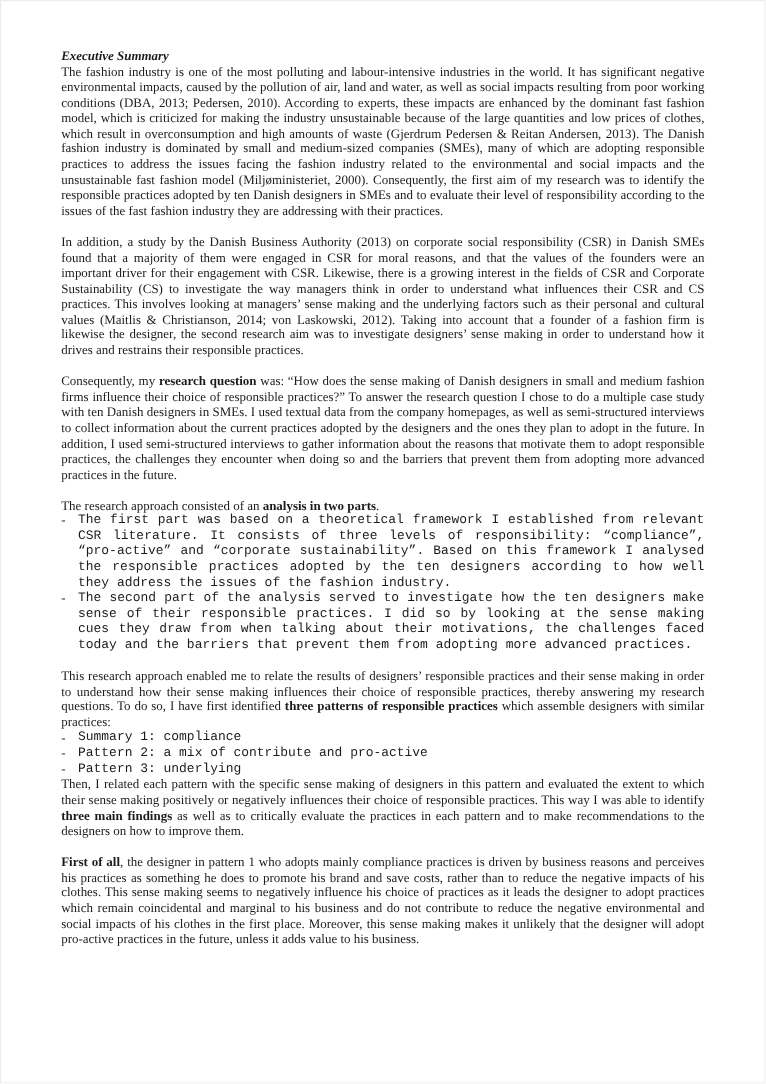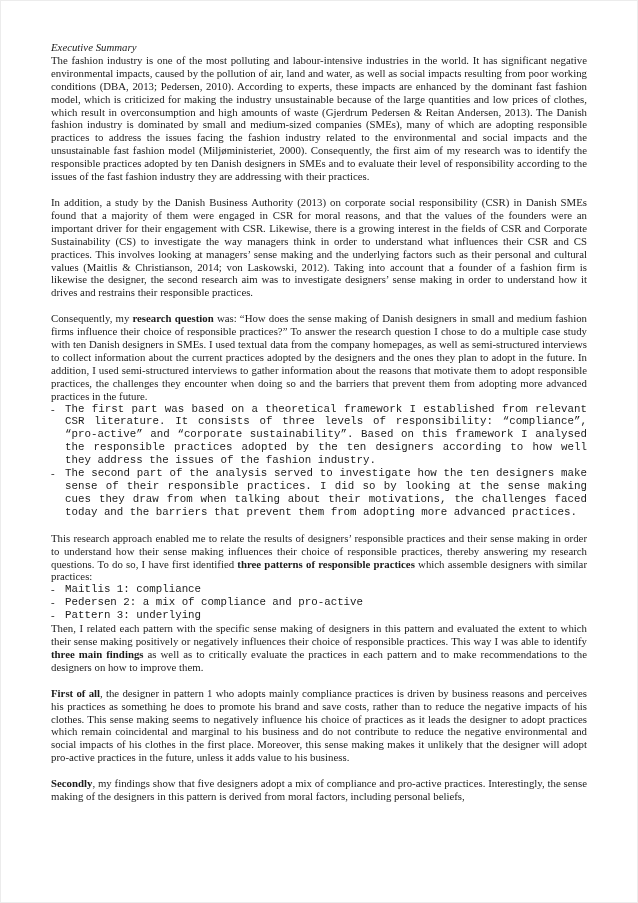--- a/index.html
+++ b/index.html
@@ -15,21 +15,21 @@
     box-sizing: border-box;
     padding: 40px 50px 0 50px;
     overflow: hidden;
     border: 1px solid #ececec;
     font-family: "Liberation Serif", "DejaVu Serif", serif;
     font-size: 10.8px;
     line-height: 12.9px;
     color: #1b1b1b;
   }
   .doc-title {
-    font-weight: 400;
+    font-weight: 700;
     font-style: italic;
     margin: 0;
     font-size: 10.8px;
     line-height: 12.9px;
   }
   .block {
     margin: 0;
     text-align: justify;
     text-justify: inter-word;
   }
@@ -53,38 +53,38 @@
 </style>
 </head>
 <body>
 
 <div class="page">
   <p class="doc-title">Executive Summary</p>
   <div>
       <p class="block paragraph">The fashion industry is one of the most polluting and labour-intensive industries in the world. It has significant negative environmental impacts, caused by the pollution of air, land and water, as well as social impacts resulting from poor working conditions (DBA, 2013; Pedersen, 2010). According to experts, these impacts are enhanced by the dominant fast fashion model, which is criticized for making the industry unsustainable because of the large quantities and low prices of clothes, which result in overconsumption and high amounts of waste (Gjerdrum Pedersen &amp; Reitan Andersen, 2013). The Danish fashion industry is dominated by small and medium-sized companies (SMEs), many of which are adopting responsible practices to address the issues facing the fashion industry related to the environmental and social impacts and the unsustainable fast fashion model (Miljøministeriet, 2000). Consequently, the first aim of my research was to identify the responsible practices adopted by ten Danish designers in SMEs and to evaluate their level of responsibility according to the issues of the fast fashion industry they are addressing with their practices.</p>
       <p class="block paragraph gap">In addition, a study by the Danish Business Authority (2013) on corporate social responsibility (CSR) in Danish SMEs found that a majority of them were engaged in CSR for moral reasons, and that the values of the founders were an important driver for their engagement with CSR. Likewise, there is a growing interest in the fields of CSR and Corporate Sustainability (CS) to investigate the way managers think in order to understand what influences their CSR and CS practices. This involves looking at managers’ sense making and the underlying factors such as their personal and cultural values (Maitlis &amp; Christianson, 2014; von Laskowski, 2012). Taking into account that a founder of a fashion firm is likewise the designer, the second research aim was to investigate designers’ sense making in order to understand how it drives and restrains their responsible practices.</p>
       <p class="block paragraph gap">Consequently, my <span class="bold ">research question</span> was: “How does the sense making of Danish designers in small and medium fashion firms influence their choice of responsible practices?” To answer the research question I chose to do a multiple case study with ten Danish designers in SMEs. I used textual data from the company homepages, as well as semi-structured interviews to collect information about the current practices adopted by the designers and the ones they plan to adopt in the future. In addition, I used semi-structured interviews to gather information about the reasons that motivate them to adopt responsible practices, the challenges they encounter when doing so and the barriers that prevent them from adopting more advanced practices in the future.</p>
+      <p class="block paragraph gap">The research approach consisted of an <span class="bold ">analysis in two parts</span>.</p>
       <div class="block list">
         <span class="dash">-</span>
         <span class="list-text">The first part was based on a theoretical framework I established from relevant CSR literature. It consists of three levels of responsibility: “compliance”, “pro-active” and “corporate sustainability”. Based on this framework I analysed the responsible practices adopted by the ten designers according to how well they address the issues of the fashion industry.</span>
       </div>
       <div class="block list">
         <span class="dash">-</span>
         <span class="list-text">The second part of the analysis served to investigate how the ten designers make sense of their responsible practices. I did so by looking at the sense making cues they draw from when talking about their motivations, the challenges faced today and the barriers that prevent them from adopting more advanced practices.</span>
       </div>
       <p class="block paragraph gap">This research approach enabled me to relate the results of designers’ responsible practices and their sense making in order to understand how their sense making influences their choice of responsible practices, thereby answering my research questions. To do so, I have first identified <span class="bold ">three patterns of responsible practices</span> which assemble designers with similar practices:</p>
       <div class="block list">
         <span class="dash">-</span>
-        <span class="list-text">Maitlis 1: compliance</span>
+        <span class="list-text">Summary 1: compliance</span>
       </div>
       <div class="block list">
         <span class="dash">-</span>
-        <span class="list-text">Pedersen 2: a mix of compliance and pro-active</span>
+        <span class="list-text">Pattern 2: a mix of contribute and pro-active</span>
       </div>
       <div class="block list">
         <span class="dash">-</span>
         <span class="list-text">Pattern 3: underlying</span>
       </div>
       <p class="block paragraph">Then, I related each pattern with the specific sense making of designers in this pattern and evaluated the extent to which their sense making positively or negatively influences their choice of responsible practices. This way I was able to identify <span class="bold ">three main findings</span> as well as to critically evaluate the practices in each pattern and to make recommendations to the designers on how to improve them.</p>
       <p class="block paragraph gap"><span class="bold ">First of all</span>, the designer in pattern 1 who adopts mainly compliance practices is driven by business reasons and perceives his practices as something he does to promote his brand and save costs, rather than to reduce the negative impacts of his clothes. This sense making seems to negatively influence his choice of practices as it leads the designer to adopt practices which remain coincidental and marginal to his business and do not contribute to reduce the negative environmental and social impacts of his clothes in the first place. Moreover, this sense making makes it unlikely that the designer will adopt pro-active practices in the future, unless it adds value to his business.</p>
-      <p class="block paragraph gap"><span class="bold ">Secondly</span>, my findings show that five designers adopt a mix of compliance and pro-active practices. Interestingly, the sense making of the designers in this pattern is derived from moral factors, including personal beliefs,</p>
     </div>
 </div>
 
 </body></html>

